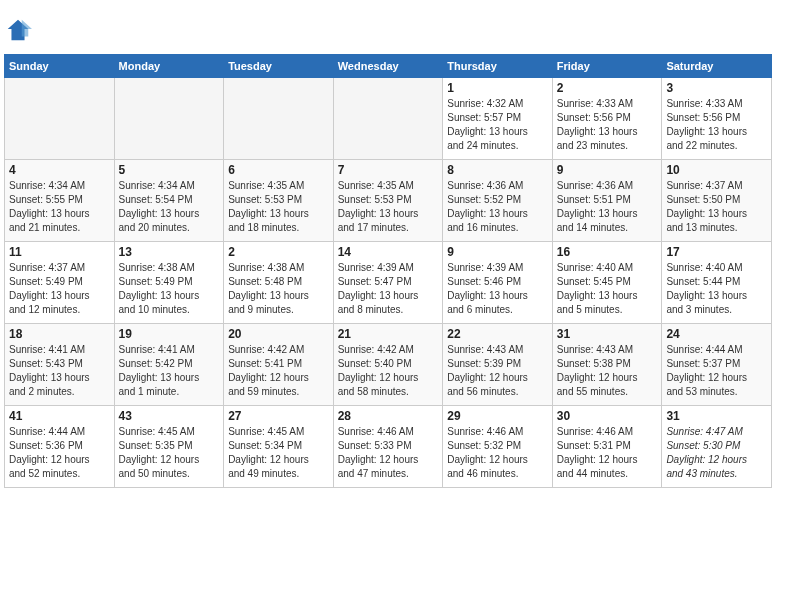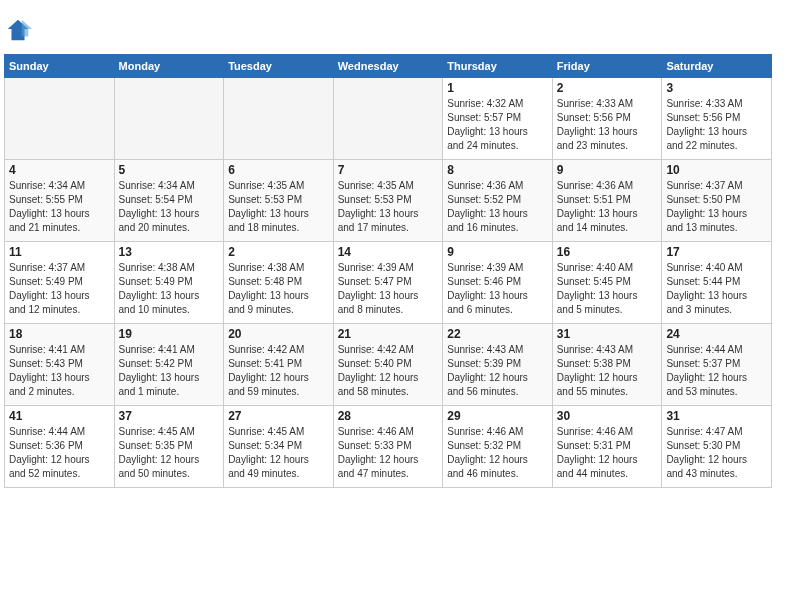--- a/index.html
+++ b/index.html
@@ -320,21 +320,21 @@
         </tr>
         <tr>
           <td>
             <span class="day-num">41</span>
             <div class="day-info" style="white-space: pre-line;">Sunrise: 4:44 AM
 Sunset: 5:36 PM
 Daylight: 12 hours
 and 52 minutes.</div>
           </td>
           <td>
-            <span class="day-num">37</span>
+            <span class="day-num">43</span>
             <div class="day-info" style="white-space: pre-line;">Sunrise: 4:45 AM
 Sunset: 5:35 PM
 Daylight: 12 hours
 and 50 minutes.</div>
           </td>
           <td>
             <span class="day-num">27</span>
             <div class="day-info" style="white-space: pre-line;">Sunrise: 4:45 AM
 Sunset: 5:34 PM
 Daylight: 12 hours
@@ -356,21 +356,21 @@
           </td>
           <td>
             <span class="day-num">30</span>
             <div class="day-info" style="white-space: pre-line;">Sunrise: 4:46 AM
 Sunset: 5:31 PM
 Daylight: 12 hours
 and 44 minutes.</div>
           </td>
           <td>
             <span class="day-num">31</span>
-            <div class="day-info" style="white-space: pre-line;">Sunrise: 4:47 AM
+            <div class="day-info" style="white-space: pre-line; font-style: italic;">Sunrise: 4:47 AM
 Sunset: 5:30 PM
 Daylight: 12 hours
 and 43 minutes.</div>
           </td>
         </tr>
       </tbody>
   </table>
 </div>
 
 </body></html>

